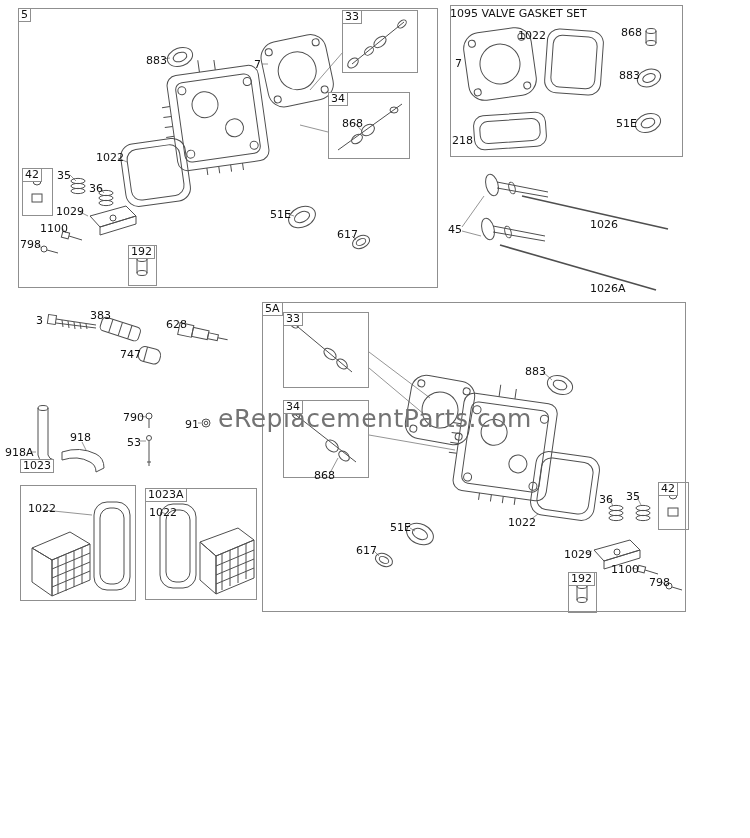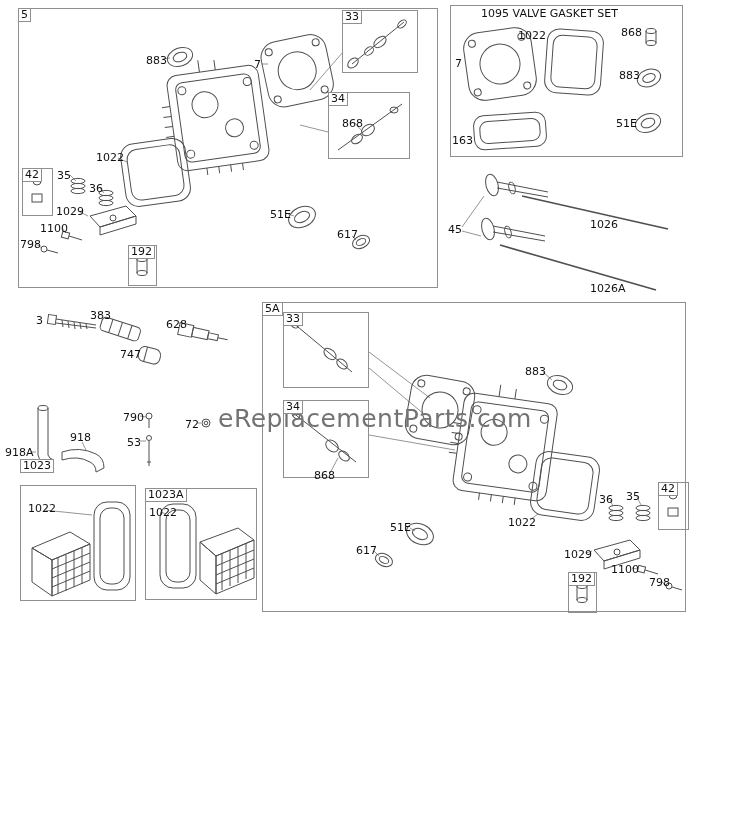--- a/index.html
+++ b/index.html
@@ -5,21 +5,21 @@
   *{box-sizing:border-box}
   body{margin:0;background:#fff}
   .canvas{position:relative;width:750px;height:838px;background:#fff;font-family:"DejaVu Sans",sans-serif;overflow:hidden}
   #art{position:absolute;left:0;top:0;z-index:0}
   #art g{stroke:#4f4f4f;fill:none;stroke-width:1}
   #art line.leader, #art g.leaders line{stroke:#7a7a7a;stroke-width:.8}
   .panel{position:absolute;border:1px solid #8f8f8f;z-index:1;pointer-events:none}
   .inset{position:absolute;border:1px solid #8f8f8f;z-index:1;pointer-events:none}
   .lbl{position:absolute;font-size:11px;color:#111;line-height:1.1;white-space:nowrap;z-index:3}
   .boxed{border:1px solid #8f8f8f;padding:0 2px;background:#fff}
-  .set-title{position:absolute;left:450px;top:7px;width:199px;text-align:center;font-size:11px;color:#111;z-index:3}
+  .set-title{position:absolute;left:450px;top:7px;width:199px;font-size:11px;color:#111;z-index:3}
   .watermark{position:absolute;left:0;top:404px;width:100%;text-align:center;font-size:25px;color:#737373;letter-spacing:.5px;z-index:2;pointer-events:none}
 </style>
 </head>
 <body>
 
 <div class="canvas">
 
   <svg id="art" width="750" height="838" viewBox="0 0 750 838">
 
     <g class="leaders">
@@ -431,33 +431,33 @@
   <span class="lbl" style="left:40px;top:223px">1100</span>
   <span class="lbl" style="left:20px;top:239px">798</span>
   <span class="lbl" style="left:270px;top:209px">51E</span>
   <span class="lbl" style="left:337px;top:229px">617</span>
 
   <span class="lbl" style="left:518px;top:30px">1022</span>
   <span class="lbl" style="left:621px;top:27px">868</span>
   <span class="lbl" style="left:455px;top:58px">7</span>
   <span class="lbl" style="left:619px;top:70px">883</span>
   <span class="lbl" style="left:616px;top:118px">51E</span>
-  <span class="lbl" style="left:452px;top:135px">163</span>
+  <span class="lbl" style="left:452px;top:135px">218</span>
 
   <span class="lbl" style="left:448px;top:224px">45</span>
   <span class="lbl" style="left:590px;top:219px">1026</span>
   <span class="lbl" style="left:590px;top:283px">1026A</span>
 
   <span class="lbl" style="left:36px;top:315px">3</span>
   <span class="lbl" style="left:90px;top:310px">383</span>
   <span class="lbl" style="left:166px;top:319px">628</span>
   <span class="lbl" style="left:120px;top:349px">747</span>
 
   <span class="lbl" style="left:123px;top:412px">790</span>
-  <span class="lbl" style="left:185px;top:419px">72</span>
+  <span class="lbl" style="left:185px;top:419px">91</span>
   <span class="lbl" style="left:127px;top:437px">53</span>
   <span class="lbl" style="left:70px;top:432px">918</span>
   <span class="lbl" style="left:5px;top:447px">918A</span>
 
   <span class="lbl" style="left:28px;top:503px">1022</span>
   <span class="lbl" style="left:149px;top:507px">1022</span>
 
   <span class="lbl" style="left:314px;top:470px">868</span>
   <span class="lbl" style="left:525px;top:366px">883</span>
   <span class="lbl" style="left:508px;top:517px">1022</span>

